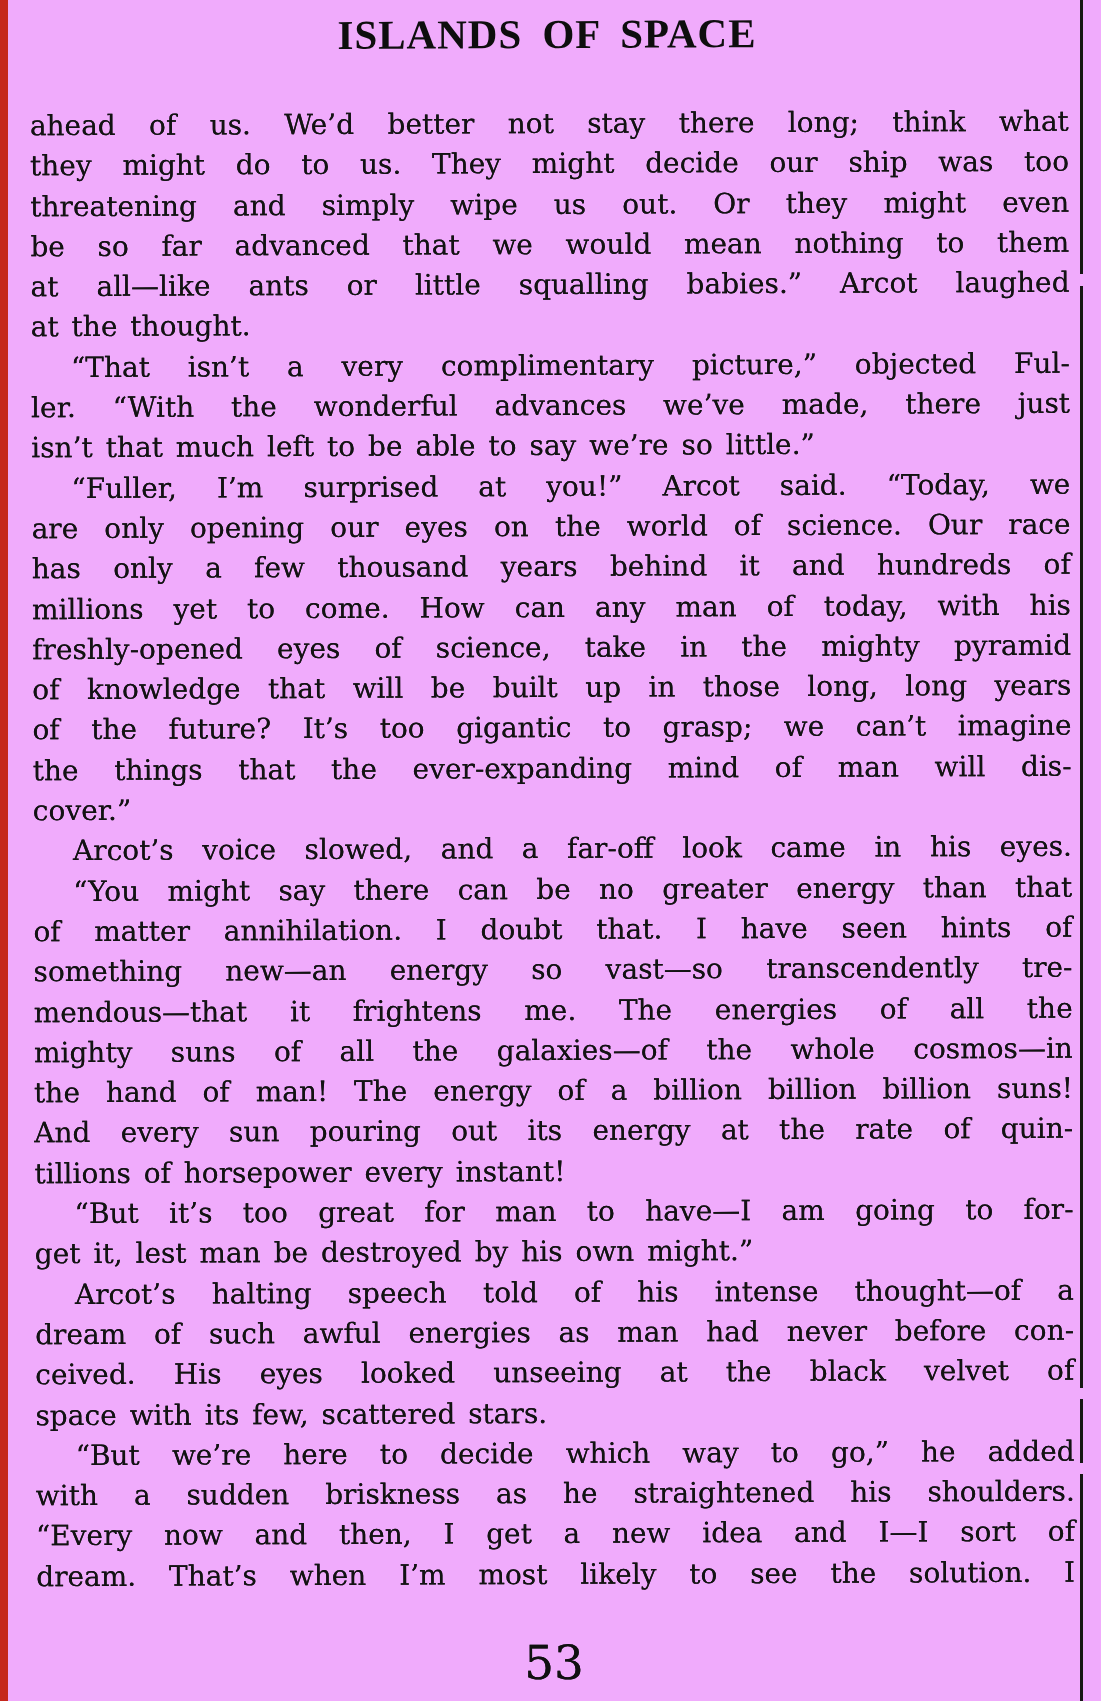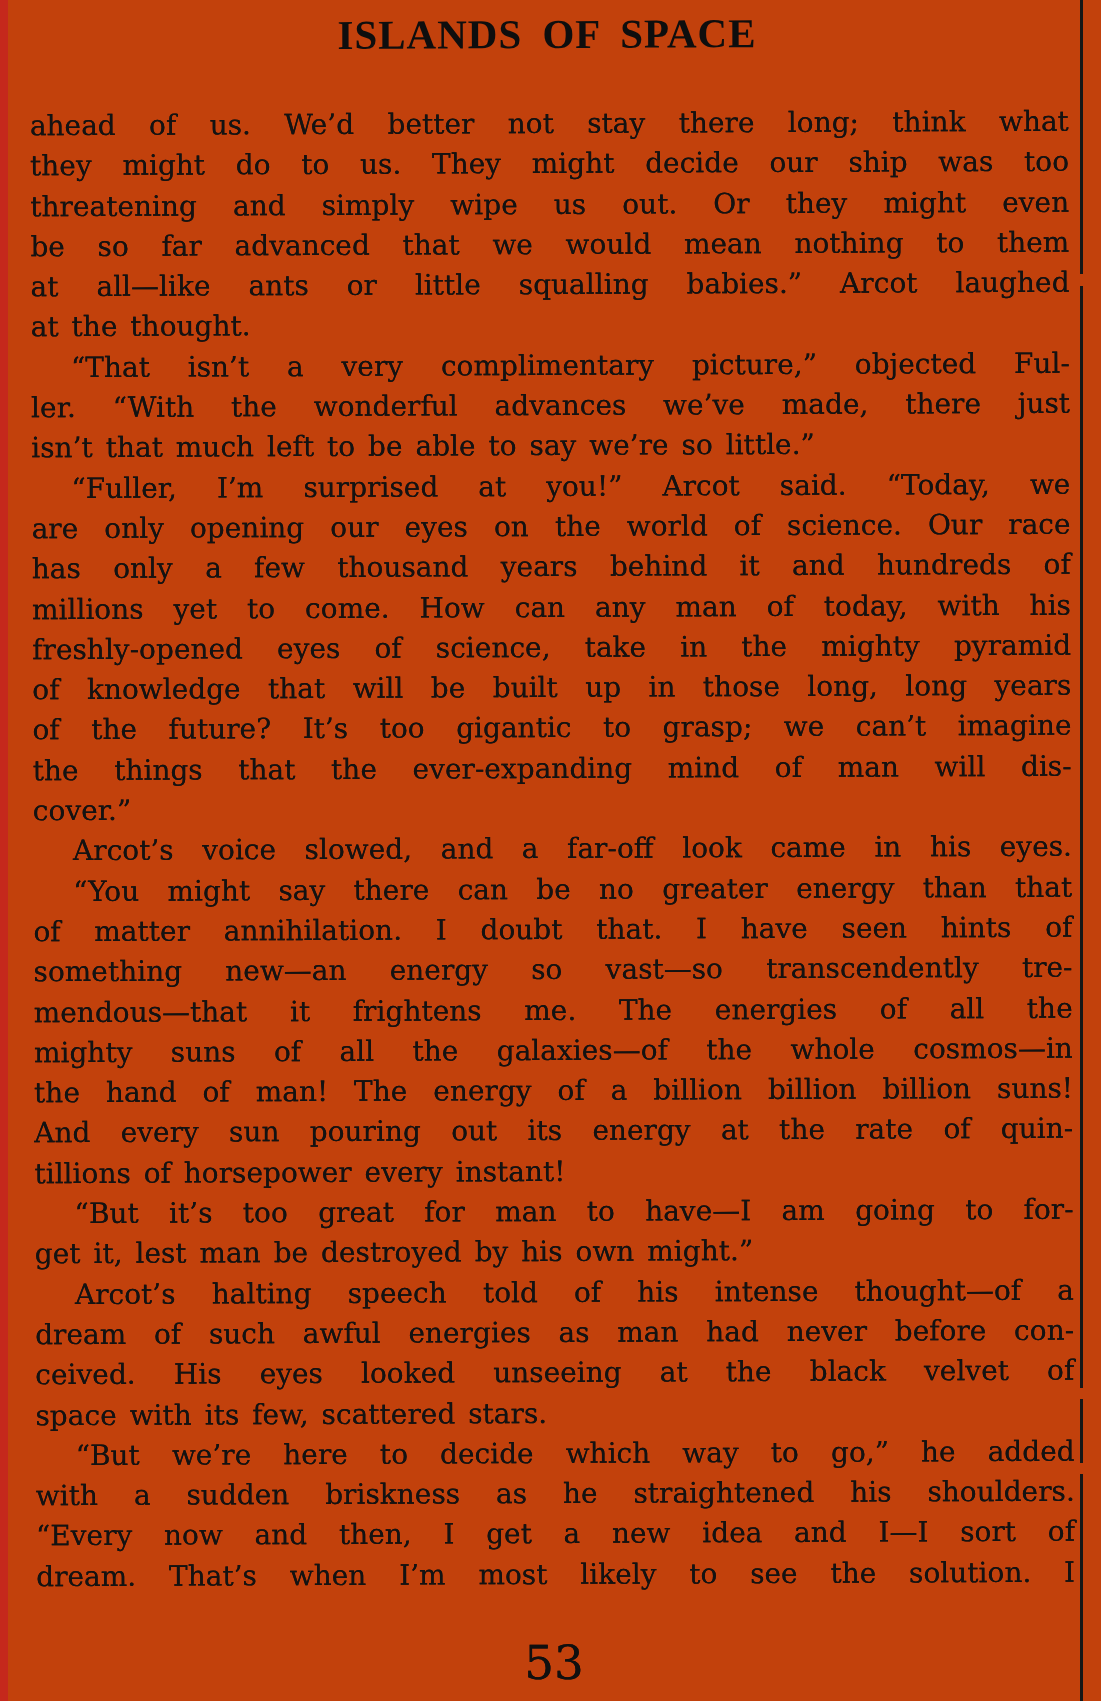--- a/index.html
+++ b/index.html
@@ -1,18 +1,18 @@
 <!DOCTYPE html>
 <html><head>
 <meta charset="utf-8">
 <style>
   html,body { margin:0; padding:0; background:#e8e8e8; }
   .page {
     position:relative; width:1101px; height:1701px;
-    background:#c2410c; overflow:hidden;
+    background:#f0abfc; overflow:hidden;
     font-family:"DejaVu Serif", serif; color:#131313;
   }
   
   .left-edge {
     position:absolute; left:0; top:0; width:8px; height:1701px;
     background:#c5281c;
   }
   
   .rule { position:absolute; left:1080px; width:3px; background:#161616; }
   .rule.r1 { top:0;     height:274px; }

